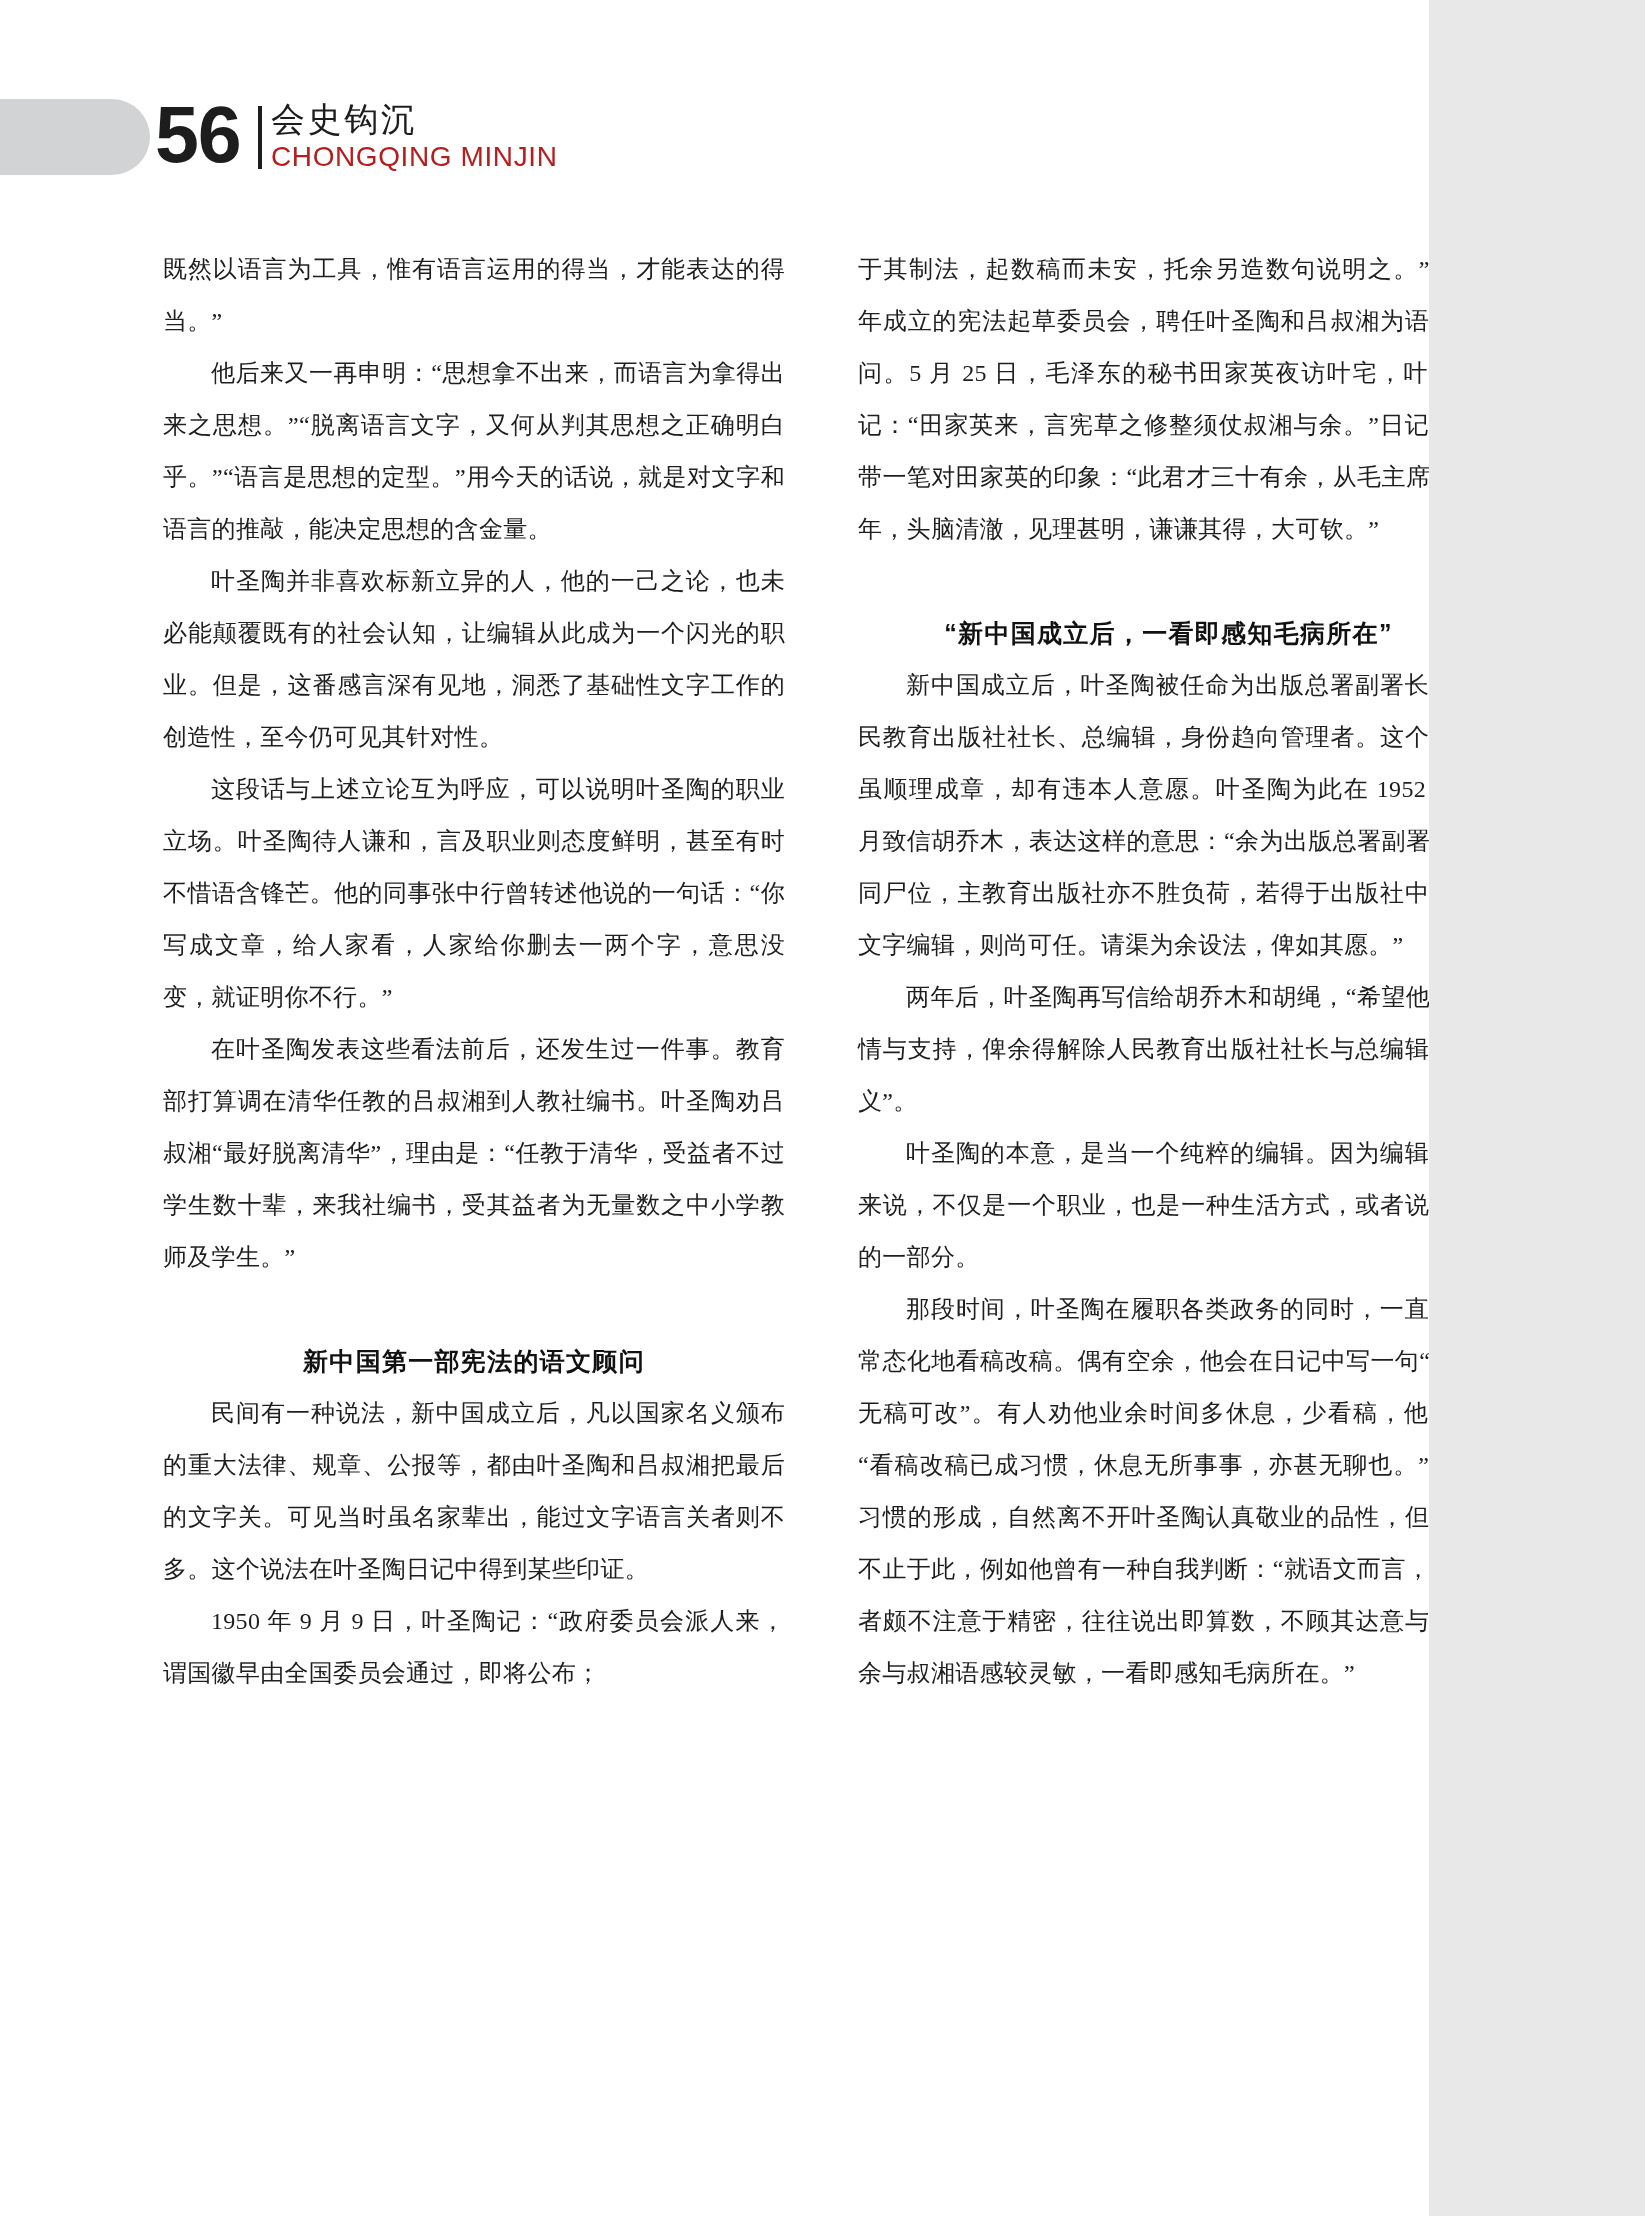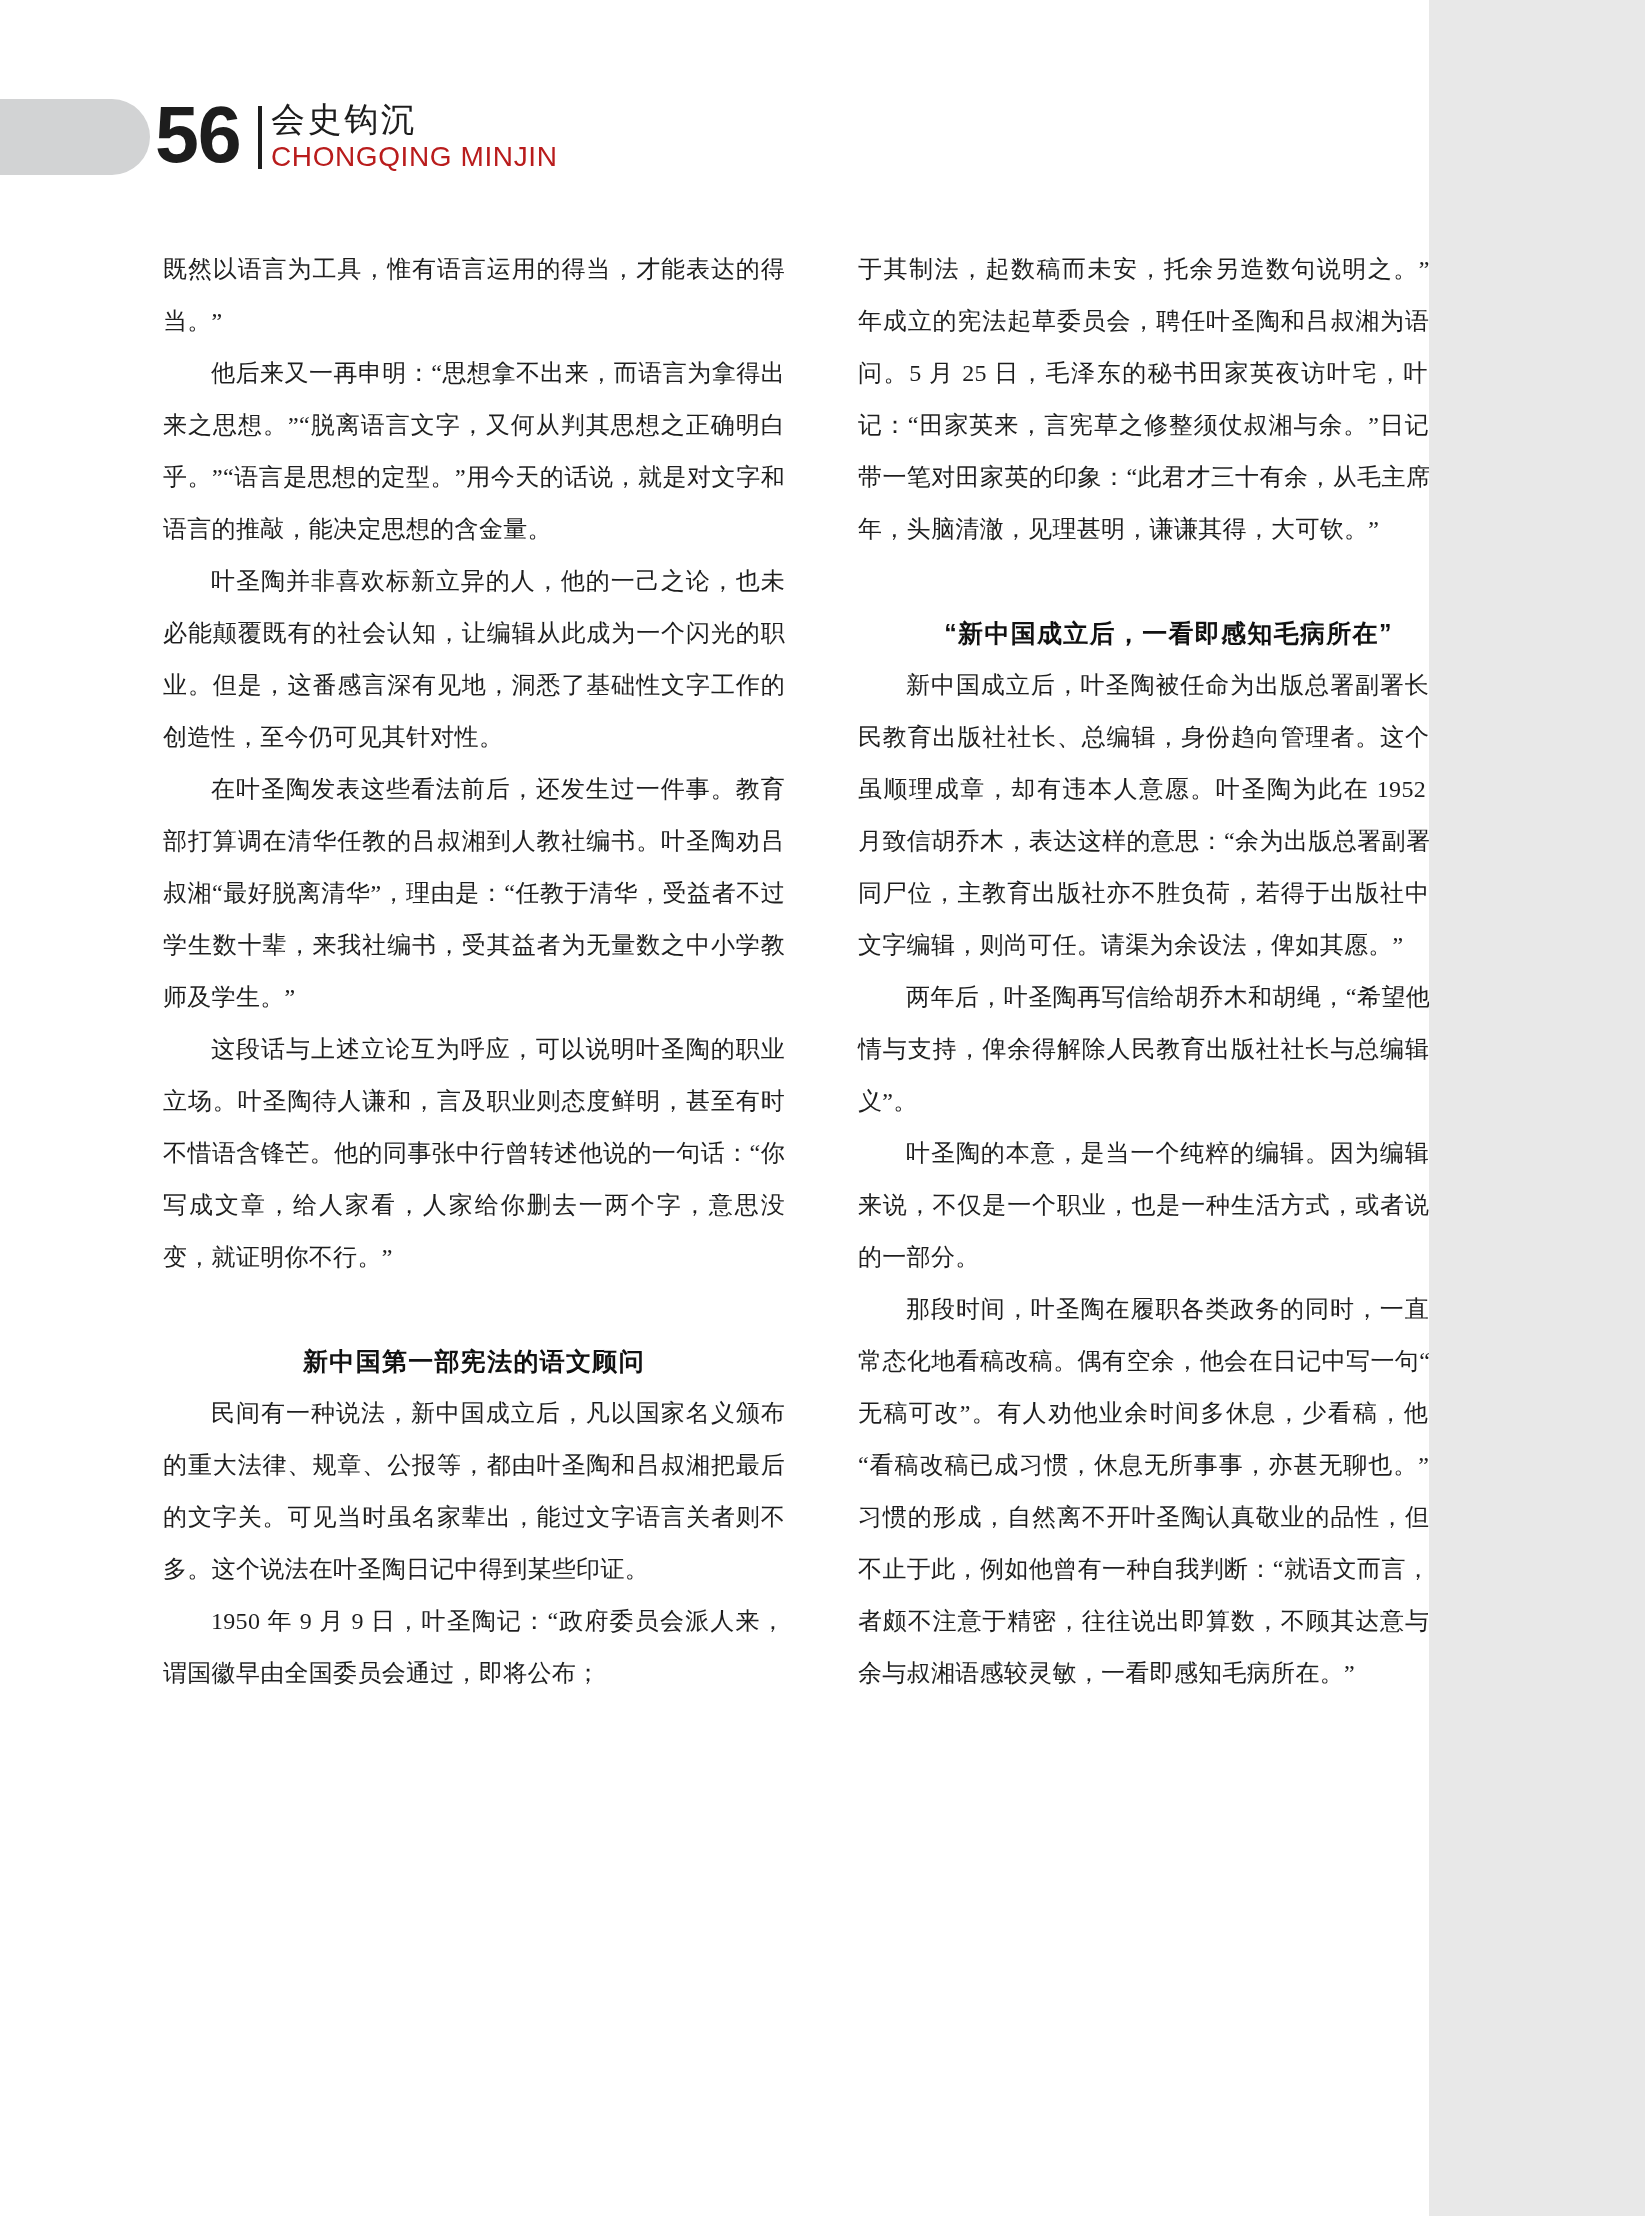--- a/index.html
+++ b/index.html
@@ -100,22 +100,22 @@
     <div class="page-num">56</div>
     <div class="header-vbar"></div>
     <div class="title-cn">会史钩沉</div>
     <div class="title-en">CHONGQING MINJIN</div>
   </div>
 
   <div class="column left">
     <p class="cont">既然以语言为工具，惟有语言运用的得当，才能表达的得当。”</p>
     <p class="ind">他后来又一再申明：“思想拿不出来，而语言为拿得出来之思想。”“脱离语言文字，又何从判其思想之正确明白乎。”“语言是思想的定型。”用今天的话说，就是对文字和语言的推敲，能决定思想的含金量。</p>
     <p class="ind">叶圣陶并非喜欢标新立异的人，他的一己之论，也未必能颠覆既有的社会认知，让编辑从此成为一个闪光的职业。但是，这番感言深有见地，洞悉了基础性文字工作的创造性，至今仍可见其针对性。</p>
+    <p class="ind">这段话与上述立论互为呼应，可以说明叶圣陶的职业立场。叶圣陶待人谦和，言及职业则态度鲜明，甚至有时不惜语含锋芒。他的同事张中行曾转述他说的一句话：“你写成文章，给人家看，人家给你删去一两个字，意思没变，就证明你不行。”</p>
     <p class="ind">在叶圣陶发表这些看法前后，还发生过一件事。教育部打算调在清华任教的吕叔湘到人教社编书。叶圣陶劝吕叔湘“最好脱离清华”，理由是：“任教于清华，受益者不过学生数十辈，来我社编书，受其益者为无量数之中小学教师及学生。”</p>
-    <p class="ind">这段话与上述立论互为呼应，可以说明叶圣陶的职业立场。叶圣陶待人谦和，言及职业则态度鲜明，甚至有时不惜语含锋芒。他的同事张中行曾转述他说的一句话：“你写成文章，给人家看，人家给你删去一两个字，意思没变，就证明你不行。”</p>
     <h3 class="heading">新中国第一部宪法的语文顾问</h3>
     <p class="ind">民间有一种说法，新中国成立后，凡以国家名义颁布的重大法律、规章、公报等，都由叶圣陶和吕叔湘把最后的文字关。可见当时虽名家辈出，能过文字语言关者则不多。这个说法在叶圣陶日记中得到某些印证。</p>
     <p class="ind">1950 年 9 月 9 日，叶圣陶记：“政府委员会派人来，谓国徽早由全国委员会通过，即将公布；</p>
   </div>
 
   <div class="column right">
     <p class="cont">于其制法，起数稿而未安，托余另造数句说明之。”1954 年成立的宪法起草委员会，聘任叶圣陶和吕叔湘为语文顾问。5 月 25 日，毛泽东的秘书田家英夜访叶宅，叶圣陶记：“田家英来，言宪草之修整须仗叔湘与余。”日记还附带一笔对田家英的印象：“此君才三十有余，从毛主席十余年，头脑清澈，见理甚明，谦谦其得，大可钦。”</p>
     <h3 class="heading">“新中国成立后，一看即感知毛病所在”</h3>
     <p class="ind">新中国成立后，叶圣陶被任命为出版总署副署长兼人民教育出版社社长、总编辑，身份趋向管理者。这个任命虽顺理成章，却有违本人意愿。叶圣陶为此在 1952 年 2 月致信胡乔木，表达这样的意思：“余为出版总署副署长实同尸位，主教育出版社亦不胜负荷，若得于出版社中任一文字编辑，则尚可任。请渠为余设法，俾如其愿。”</p>
     <p class="ind">两年后，叶圣陶再写信给胡乔木和胡绳，“希望他们同情与支持，俾余得解除人民教育出版社社长与总编辑之名义”。</p>

